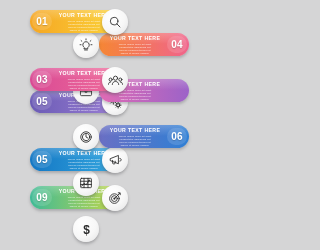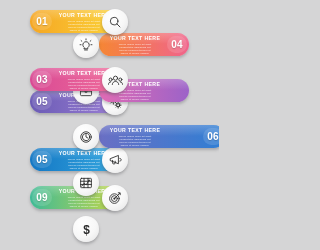--- a/index.html
+++ b/index.html
@@ -277,21 +277,21 @@
               <circle cx="8.6" cy="8.6" r="3"></circle>
               <path d="M8.6 2.6v1.6M8.6 13v1.6M2.6 8.6h1.6M13 8.6h1.6M4.3 4.3l1.2 1.2M11.7 11.7l1.2 1.2M12.9 4.3l-1.2 1.2M4.3 12.9l1.2-1.2"></path>
               <circle cx="16.2" cy="16.2" r="2.5"></circle>
               <path d="M16.2 11.5v1.3M16.2 19.6v1.3M11.5 16.2h1.3M19.6 16.2h1.3M13 13l0.9 0.9M18.5 18.5l0.9 0.9M19.4 13l-0.9 0.9M13 19.4l0.9-0.9"></path>
             </g>
           </svg>
         </span>
       </div>
     </div>
     <div class="row right r6">
-      <div class="bar" style="background: linear-gradient(to left, rgb(47, 127, 212), rgb(106, 111, 196)); padding-left: 36px;">
+      <div class="bar" style="background: linear-gradient(to left, rgb(47, 127, 212), rgb(106, 111, 196));">
         <div class="num">
           <span>06</span>
         </div>
         <div class="txt">
           <span class="head">YOUR TEXT HERE</span>
           <span class="body">
             <i>Lorem ipsum dolor sit amet</i>
             <i>consectetur adipiscing elit</i>
             <i>sed do eiusmod tempor ut</i>
             <i>labore et dolore magna.</i>

